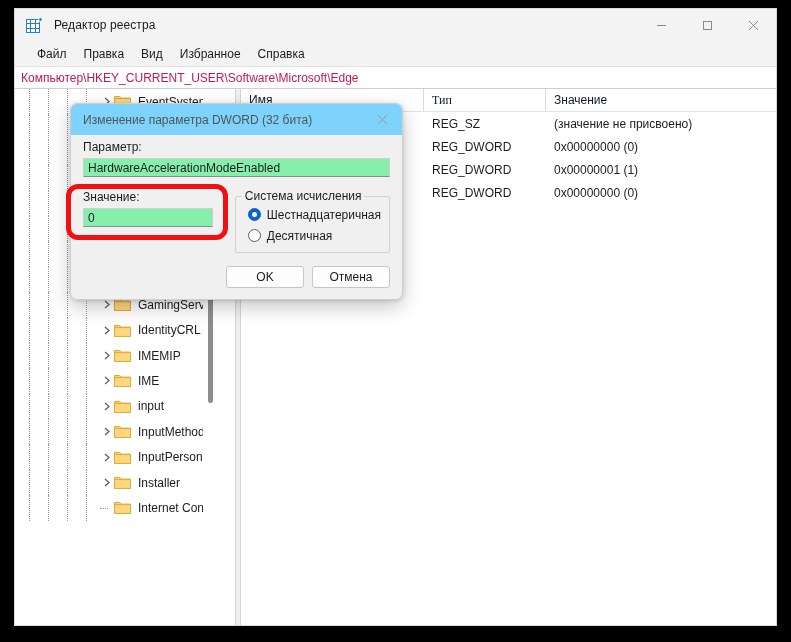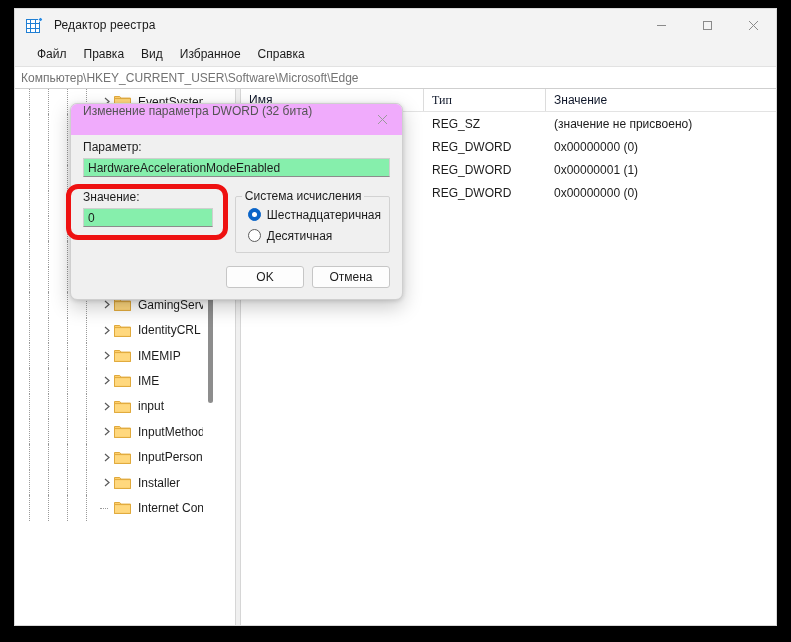--- a/index.html
+++ b/index.html
@@ -115,21 +115,21 @@
     height: 21px;
     background: #ffffff;
     border-top: 1px solid #e2e2e2;
     border-bottom: 1px solid #cfcfcf;
     display: flex;
     align-items: center;
     padding-left: 6px;
   }
   .addressbar .path {
     font-size: 12px;
-    color: #737373;
+    color: #be185d;
     white-space: nowrap;
     text-align: center;
   }
 
   
   .content {
     position: relative;
     height: 560px;
     background: #ffffff;
     display: flex;
@@ -277,22 +277,22 @@
     background: #f0f0f0;
     border: 1px solid #cfcfcf;
     border-radius: 7px;
     box-shadow: 0 7px 20px rgba(0,0,0,0.22), 0 1px 4px rgba(0,0,0,0.14);
     box-sizing: border-box;
     overflow: hidden;
   }
   .dlg-title {
     height: 31px;
     display: flex;
-    align-items: flex-start;
-    background: #f0abfc;
+    align-items: center;
+    background: #7dd3fc;
   }
   .dlg-title-text {
     margin-left: 12px;
     font-size: 12px;
     color: #545454;
   }
   .dlg-close {
     position: absolute;
     right: 0; top: 0;
     width: 40px; height: 31px;

